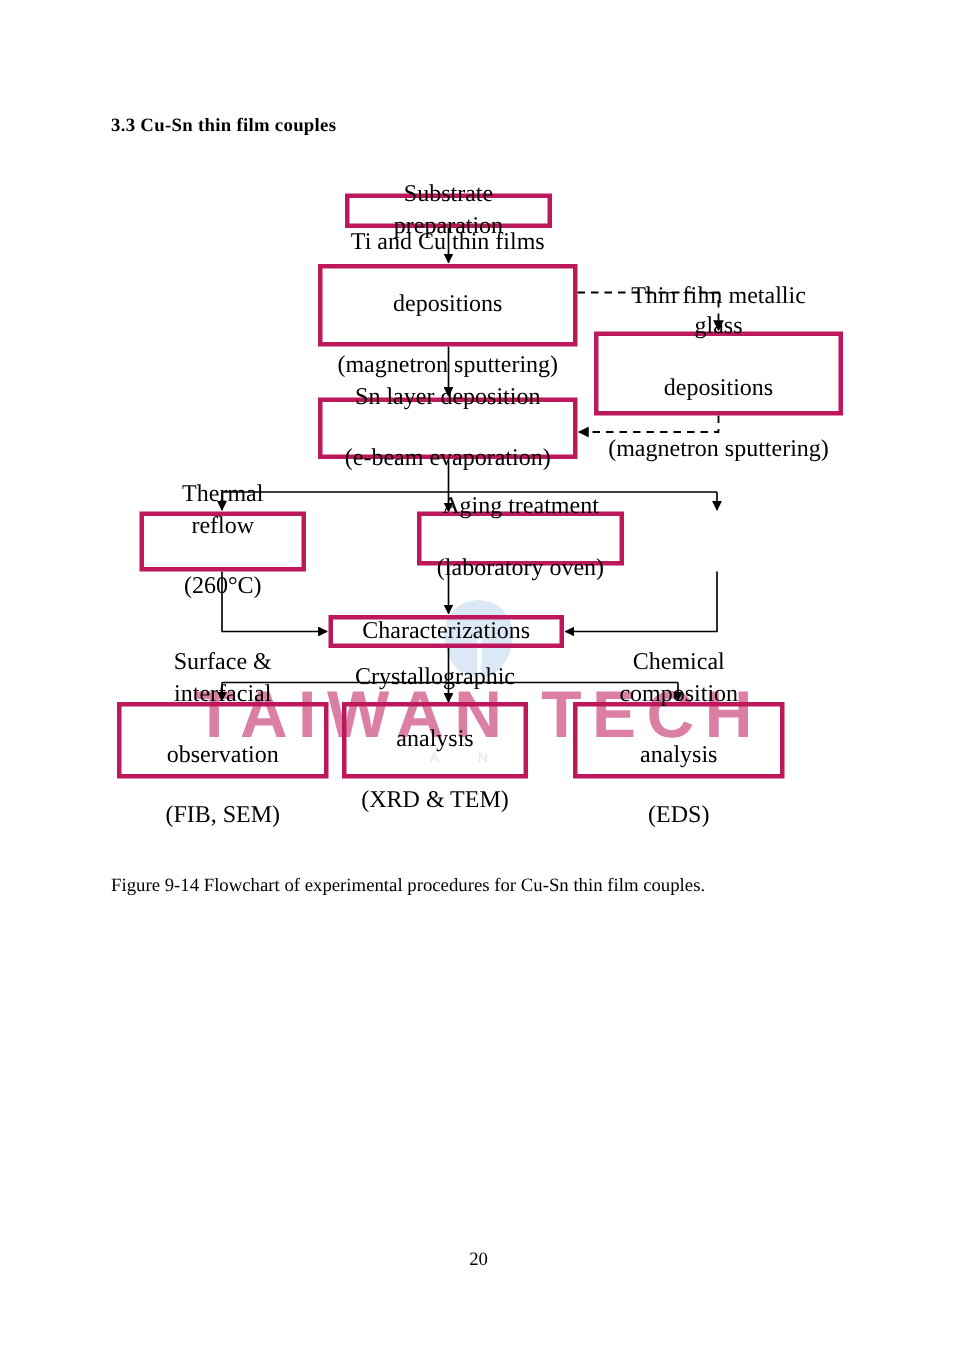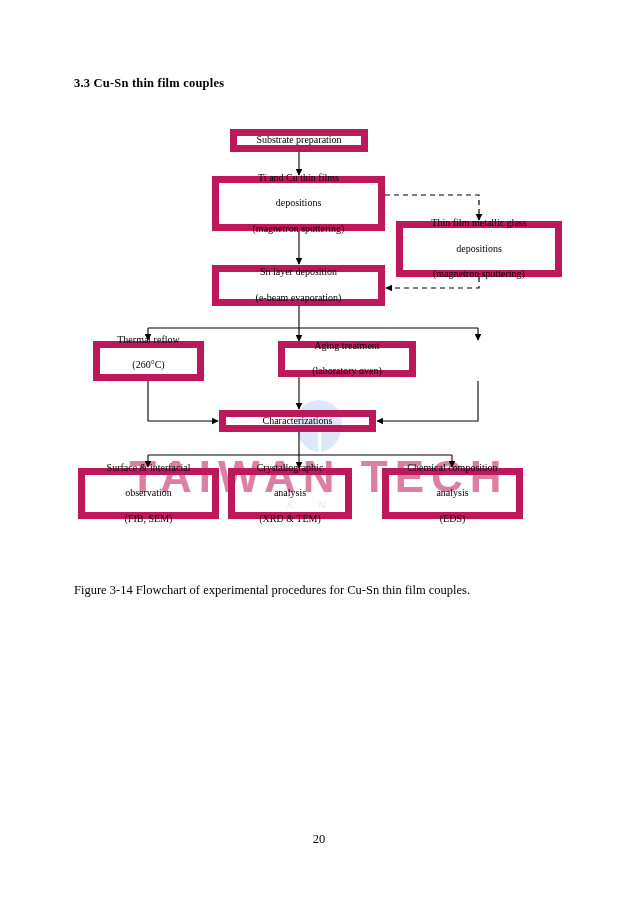--- a/index.html
+++ b/index.html
@@ -107,37 +107,37 @@
     position: absolute;
     left: 0;
     top: 0;
     width: 638px;
     height: 560px;
     z-index: 2;
   }
   .node {
     position: absolute;
     box-sizing: border-box;
-    border: 7px solid #be185d;
+    border: 3px solid #be185d;
     background: transparent;
     display: flex;
     align-items: center;
     justify-content: center;
     text-align: center;
-    font-size: 10px;
+    font-size: 16px;
     line-height: 1.28;
     padding: 2px 4px;
   }
   .node span { display: block; width: 100%; }
 
   #node-substrate        { left: 230px; top: 129px; width: 138px; height: 23px; }
   #node-ticu             { left: 212px; top: 176px; width: 173px; height: 55px; }
   #node-glass            { left: 396px; top: 221px; width: 166px; height: 56px; }
   #node-sn               { left: 212px; top: 265px; width: 173px; height: 41px; }
-  #node-reflow           { left: 93px;  top: 341px; width: 111px; height: 40px; align-items: flex-end; }
+  #node-reflow           { left: 93px;  top: 341px; width: 111px; height: 40px; }
   #node-aging            { left: 230px; top: 341px; width: 138px; height: 36px; margin-left: 48px; }
   #node-cycling          { left: 411px; top: 341px; width: 134px; height: 40px; }
   #node-characterizations{ left: 219px; top: 410px; width: 157px; height: 22px; }
   #node-surface          { left: 78px;  top: 468px; width: 141px; height: 51px; }
   #node-crystal          { left: 228px; top: 468px; width: 124px; height: 51px; }
   #node-chemical         { left: 382px; top: 468px; width: 141px; height: 51px; }
 
   svg.edges {
     position: absolute;
     left: 0;
@@ -262,14 +262,14 @@
   <div class="node" id="node-chemical">
     <span>
       <span>Chemical composition</span><br>
       <span>analysis</span><br>
       <span>(EDS)</span>
     </span>
   </div>
 
 </div>
 
-<div id="figure-caption">Figure 3-14 Flowchart of experimental procedures for Cu-Sn thin film couples.</div>
+<div id="figure-caption">Figure 9-14 Flowchart of experimental procedures for Cu-Sn thin film couples.</div>
 <div id="page-number">20</div>
 
 </body></html>

